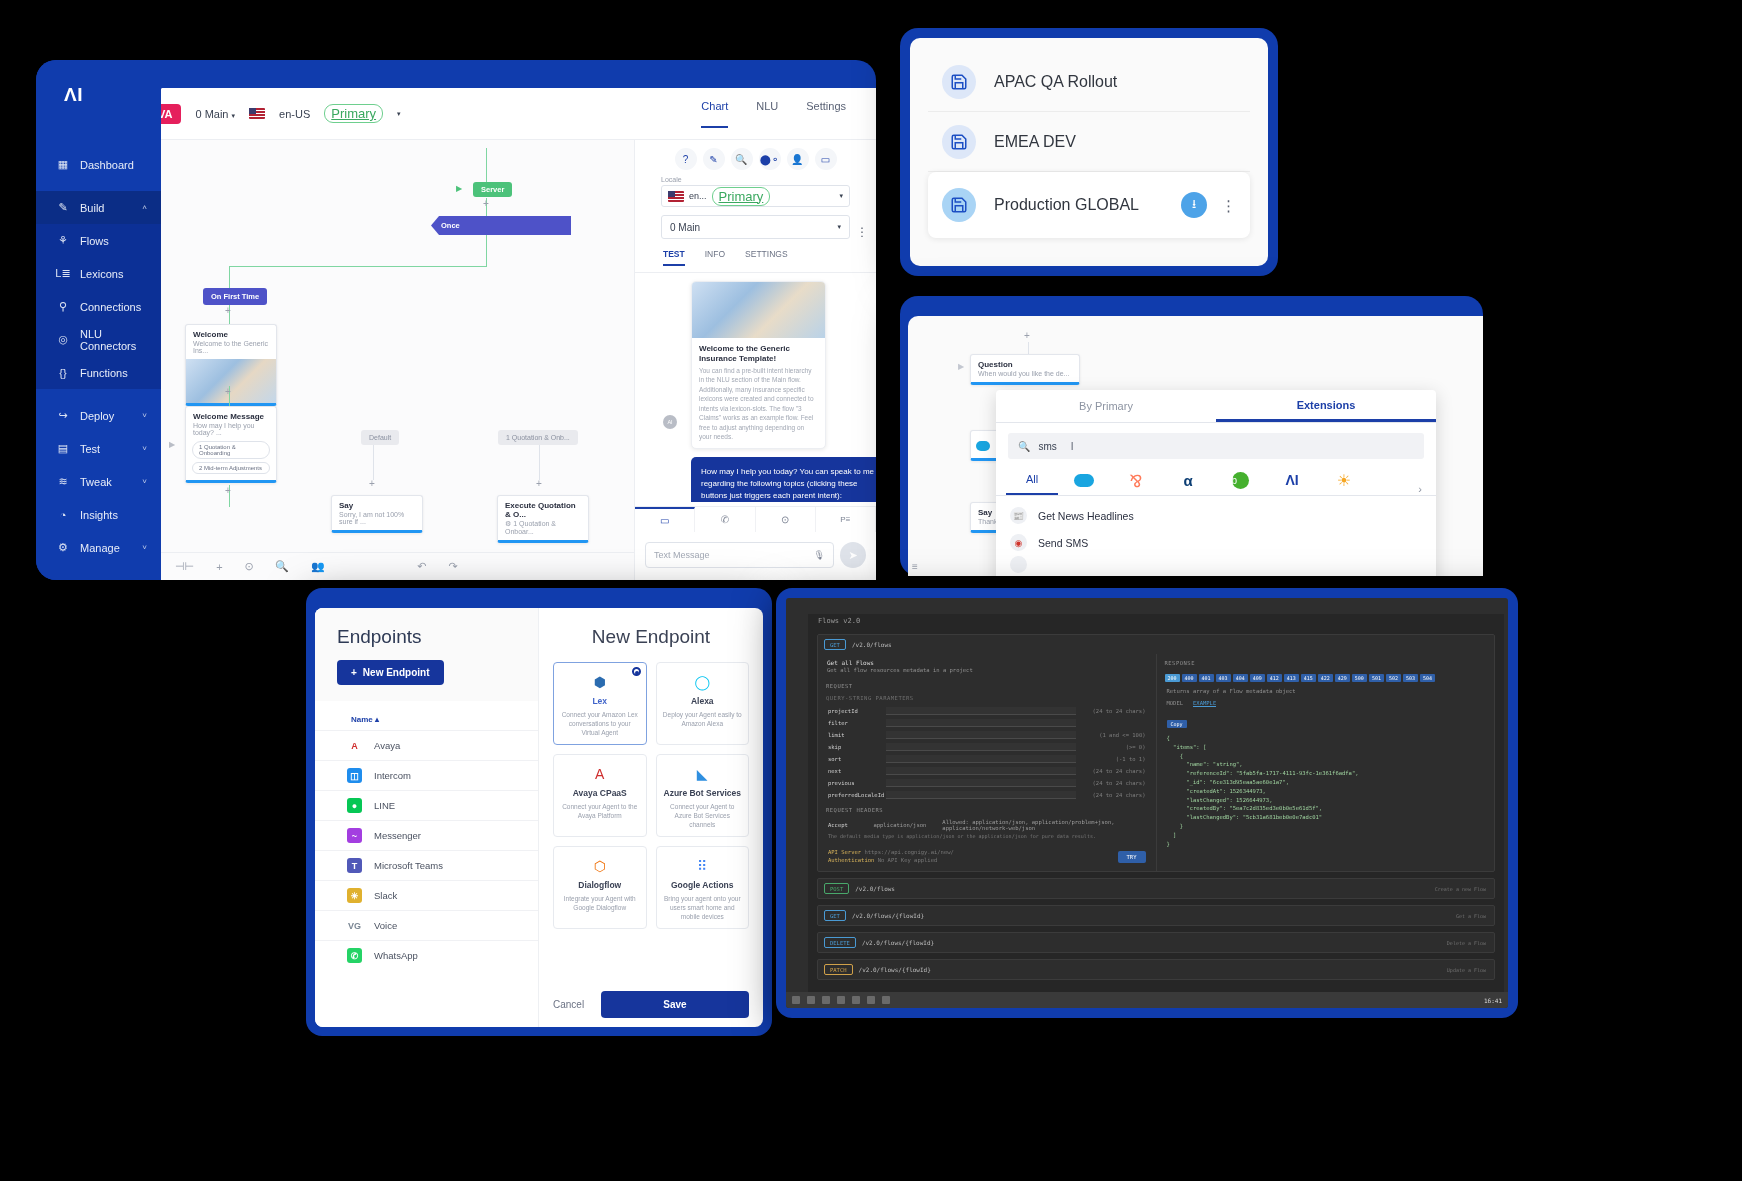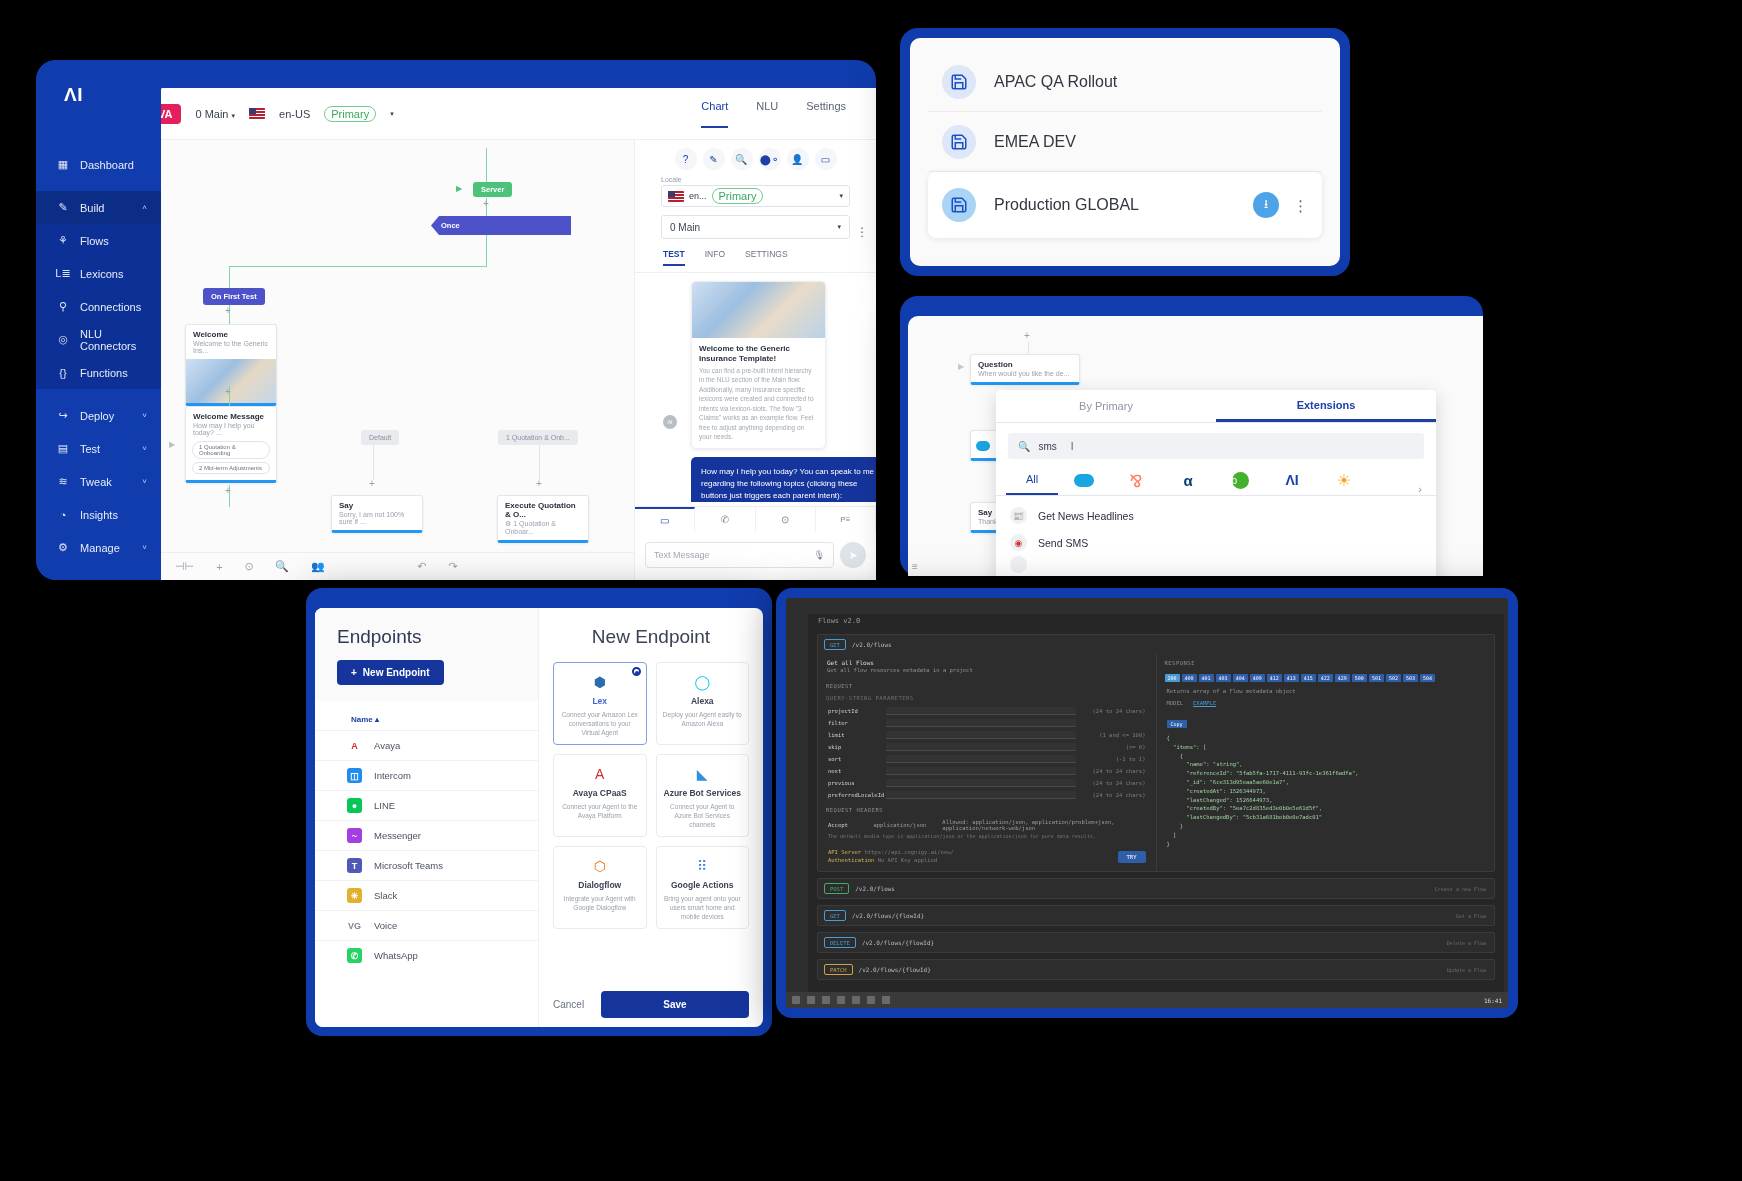--- a/index.html
+++ b/index.html
@@ -53,21 +53,21 @@
     font-size:11px; color:#3a4252;
   }
   .badge-va {
     background:#e51f5c; color:#fff; font-weight:700; font-size:11px;
     padding:4px 9px; border-radius:4px; margin-left:-22px;
   }
   .flag { width:16px; height:11px; background:
       linear-gradient(#b22234 0 18%, #fff 18% 27%, #b22234 27% 45%, #fff 45% 54%, #b22234 54% 72%, #fff 72% 81%, #b22234 81% 100%);
       position:relative; display:inline-block; border-radius:1px; }
   .flag::after{content:"";position:absolute;left:0;top:0;width:7px;height:6px;background:#3c3b6e;}
-  .pill-primary { border:1px solid #6ecf8e; color:#3aa85f; border-radius:9px; font-size:11px; padding:1px 6px; }
+  .pill-primary { border:1px solid #6ecf8e; color:#3aa85f; border-radius:9px; font-size:13px; padding:1px 6px;text-decoration:underline; }
   .tabs-top { margin-left:auto; display:flex; gap:28px; padding-right:30px; font-size:11px; color:#5a6275; }
   .tabs-top .t.active { color:#1c3fa8; border-bottom:2px solid #1c3fa8; padding-bottom:14px; }
 
   
   .canvas { position:absolute; left:0; top:52px; right:242px; bottom:0; background:#fbfbfc; }
   .node {
     position:absolute; background:#fff; border:1px solid #e3e6ec;
     border-bottom:3px solid #2196f3; border-radius:3px;
     box-shadow:0 1px 3px rgba(0,0,0,.08); font-size:7.5px; color:#2b3040;
   }
@@ -114,21 +114,21 @@
   .avatar-ai { width:14px;height:14px;border-radius:50%;background:#b9bdc6;color:#fff;font-size:5.5px;display:flex;align-items:center;justify-content:center;position:absolute;left:6px;}
   .bubble-blue { background:#16359c; color:#fff; font-size:8px; line-height:1.5; border-radius:5px; padding:9px 10px; width:200px; margin-left:34px;}
   .chan-tabs { position:absolute; left:0; right:0; bottom:48px; height:26px; display:flex; border-top:1px solid #eceef2; }
   .chan-tabs div { flex:1; display:flex; align-items:center; justify-content:center; font-size:10px; color:#7d8494; border-right:1px solid #f0f1f4;}
   .chan-tabs div.on { color:#1c3fa8; border-top:2px solid #1c3fa8; }
   .chat-input { position:absolute; left:10px; right:10px; bottom:12px; display:flex; align-items:center; gap:6px; }
   .chat-input .box { flex:1; height:26px; border:1px solid #dfe3ea; border-radius:4px; display:flex; align-items:center; padding:0 8px; font-size:9px; color:#a2a8b4;}
   .send-btn { width:26px;height:26px;border-radius:50%;background:#dfe3ea;color:#fff;display:flex;align-items:center;justify-content:center;font-size:11px;}
 
   
-  #panel-snap { left: 900px; top: 28px; width: 450px; height: 248px; border-radius: 18px; }
+  #panel-snap { left: 900px; top: 28px; width: 378px; height: 248px; border-radius: 18px; }
   #panel-snap .inner { position:absolute; left:10px; top:10px; right:10px; bottom:10px; background:#fafafa; border-radius:10px; padding:14px 18px; }
   .snap-row { display:flex; align-items:center; gap:18px; height:60px; border-bottom:1px solid #ececec; padding:0 14px; }
   .snap-row:last-child { border-bottom:none; }
   .snap-row.sel { background:#fff; border-radius:8px; box-shadow:0 1px 6px rgba(0,0,0,.09); border-bottom:none; height:66px;}
   .snap-ic { width:34px;height:34px;border-radius:50%;background:#dde7f8;display:flex;align-items:center;justify-content:center;}
   .snap-ic.sel { background:#a9d4f5; }
   .snap-name { font-size:16px; color:#31363f; }
   .snap-actions { margin-left:auto; display:flex; align-items:center; gap:14px; }
   .dl-ic { width:26px;height:26px;border-radius:50%;background:#4da3e8;display:flex;align-items:center;justify-content:center;color:#fff;font-size:12px;}
   .kebab { color:#5a6170; font-size:15px; letter-spacing:0; line-height:.6; }
@@ -285,21 +285,21 @@
       <div class="canvas">
         <div class="vline" style="left:325px;top:8px;height:38px;"></div>
         <div class="chip-green" style="left:312px;top:42px;">Server</div>
         <div style="position:absolute;left:295px;top:44px;color:#4cc27a;font-size:8px;">▶</div>
         <div class="vline" style="left:325px;top:58px;height:18px;"></div>
         <div class="plus" style="left:322px;top:58px;">+</div>
         <div class="chip-arrow" style="left:270px;top:76px;width:140px;">Once</div>
         <div class="vline" style="left:325px;top:95px;height:32px;"></div>
         <div class="hline" style="left:68px;top:126px;width:258px;"></div>
         <div class="vline" style="left:68px;top:126px;height:24px;"></div>
-        <div class="chip-node" style="left:42px;top:148px;">On First Test</div>
+        <div class="chip-node" style="left:42px;top:148px;">On First Time</div>
         <div class="vline" style="left:68px;top:165px;height:22px;"></div>
         <div class="plus" style="left:64px;top:165px;">+</div>
 
         <div class="node" style="left:24px;top:184px;width:92px;">
           <div class="nt">Welcome</div>
           <div class="nd">Welcome to the Generic Ins...</div>
           <div class="img-block"></div>
         </div>
         <div class="vline" style="left:68px;top:246px;height:22px;"></div>
         <div class="plus" style="left:64px;top:246px;">+</div>

